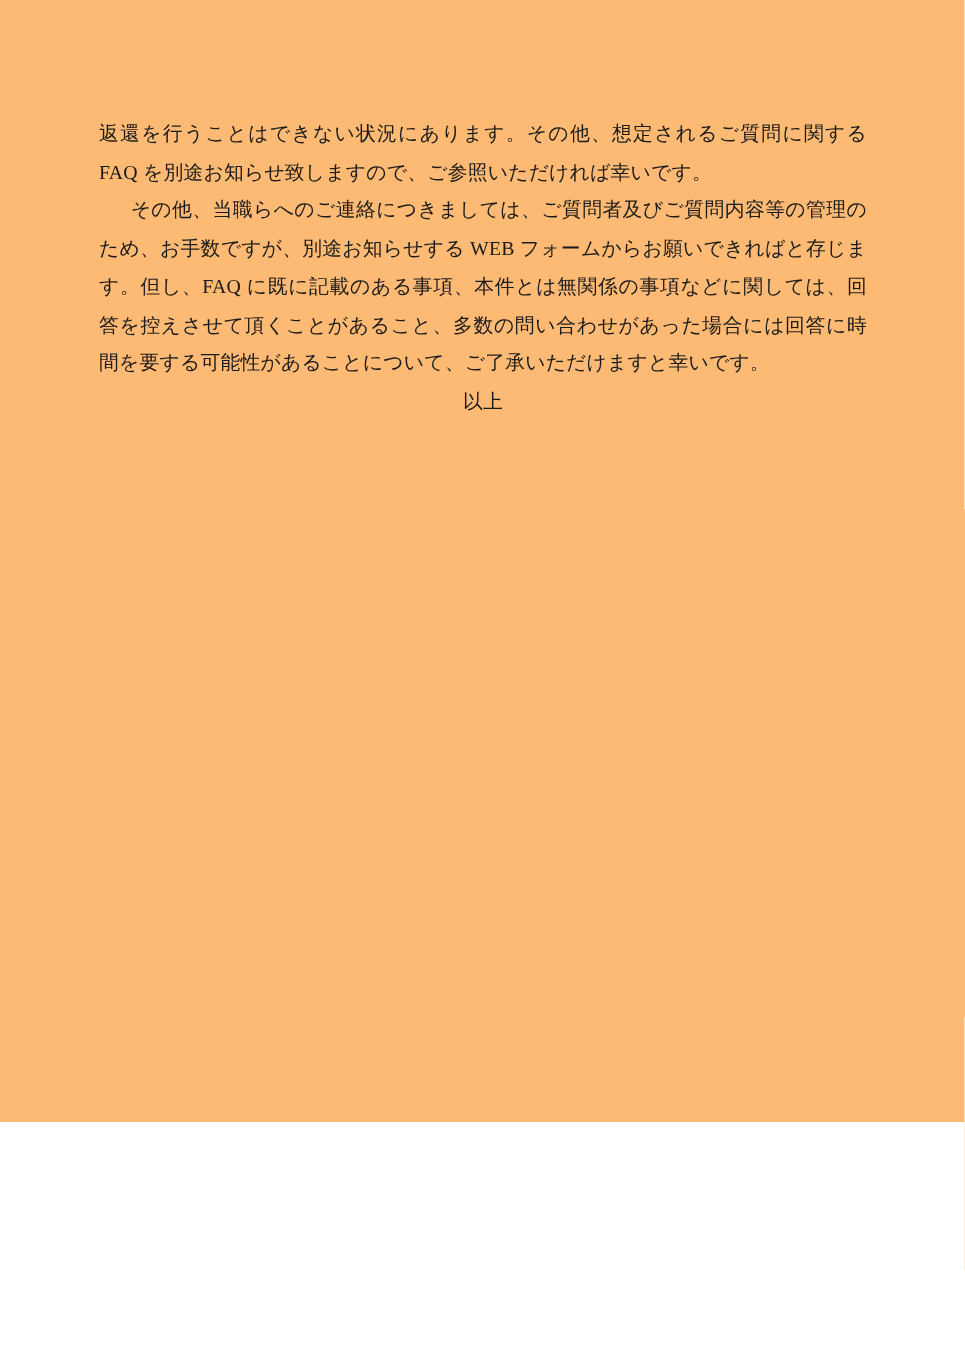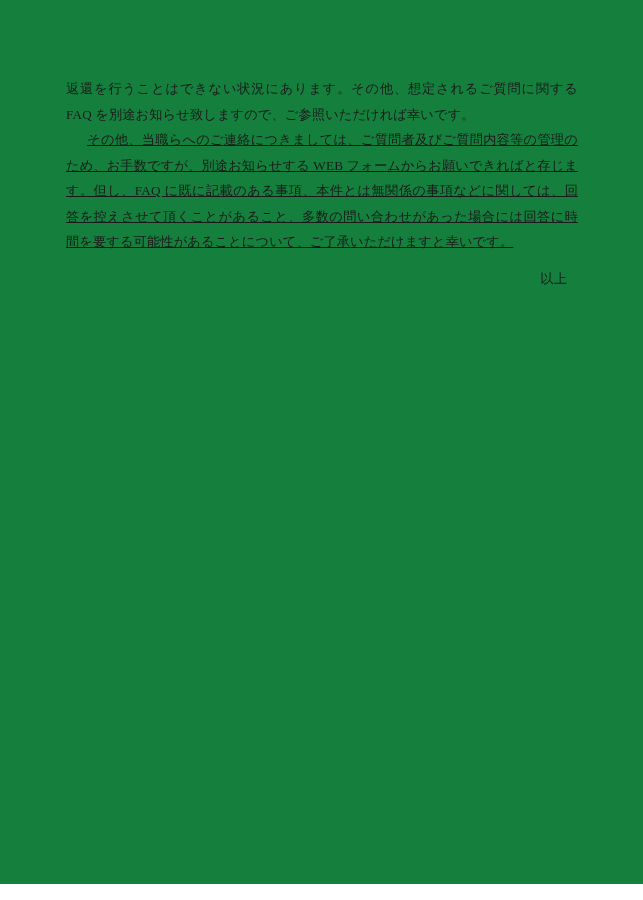--- a/index.html
+++ b/index.html
@@ -10,48 +10,47 @@
   body {
     width: 643px;
     height: 900px;
     overflow: hidden;
     font-family: "Liberation Serif", "DejaVu Serif", serif;
     color: #1c1c1c;
   }
   .page {
     position: relative;
     width: 643px;
-    height: 884px;
-    background: #15803d;
+    height: 748px;
+    background: #fdba74;
     box-sizing: border-box;
   }
   .page-body {
     position: absolute;
     left: 66px;
     top: 76px;
     width: 512px;
   }
   .para {
     margin: 0;
     font-size: 13.2px;
     line-height: 25.5px;
     text-align: justify;
     text-justify: inter-character;
     letter-spacing: 0.15px;
     color: #1a1a1a;
   }
   .para.indent {
     text-indent: 1.6em;
-    text-decoration: underline;
   }
   .closing {
-    margin: 11px;
+    margin: 0;
     font-size: 13.2px;
     line-height: 25.5px;
-    text-align: right;
+    text-align: center;
     letter-spacing: 0.15px;
     color: #1a1a1a;
   }
 </style>
 </head>
 <body>
 
 <div class="page">
   <div class="page-body">
     <p class="para">返還を行うことはできない状況にあります。その他、想定されるご質問に関する FAQ を別途お知らせ致しますので、ご参照いただければ幸いです。</p>

